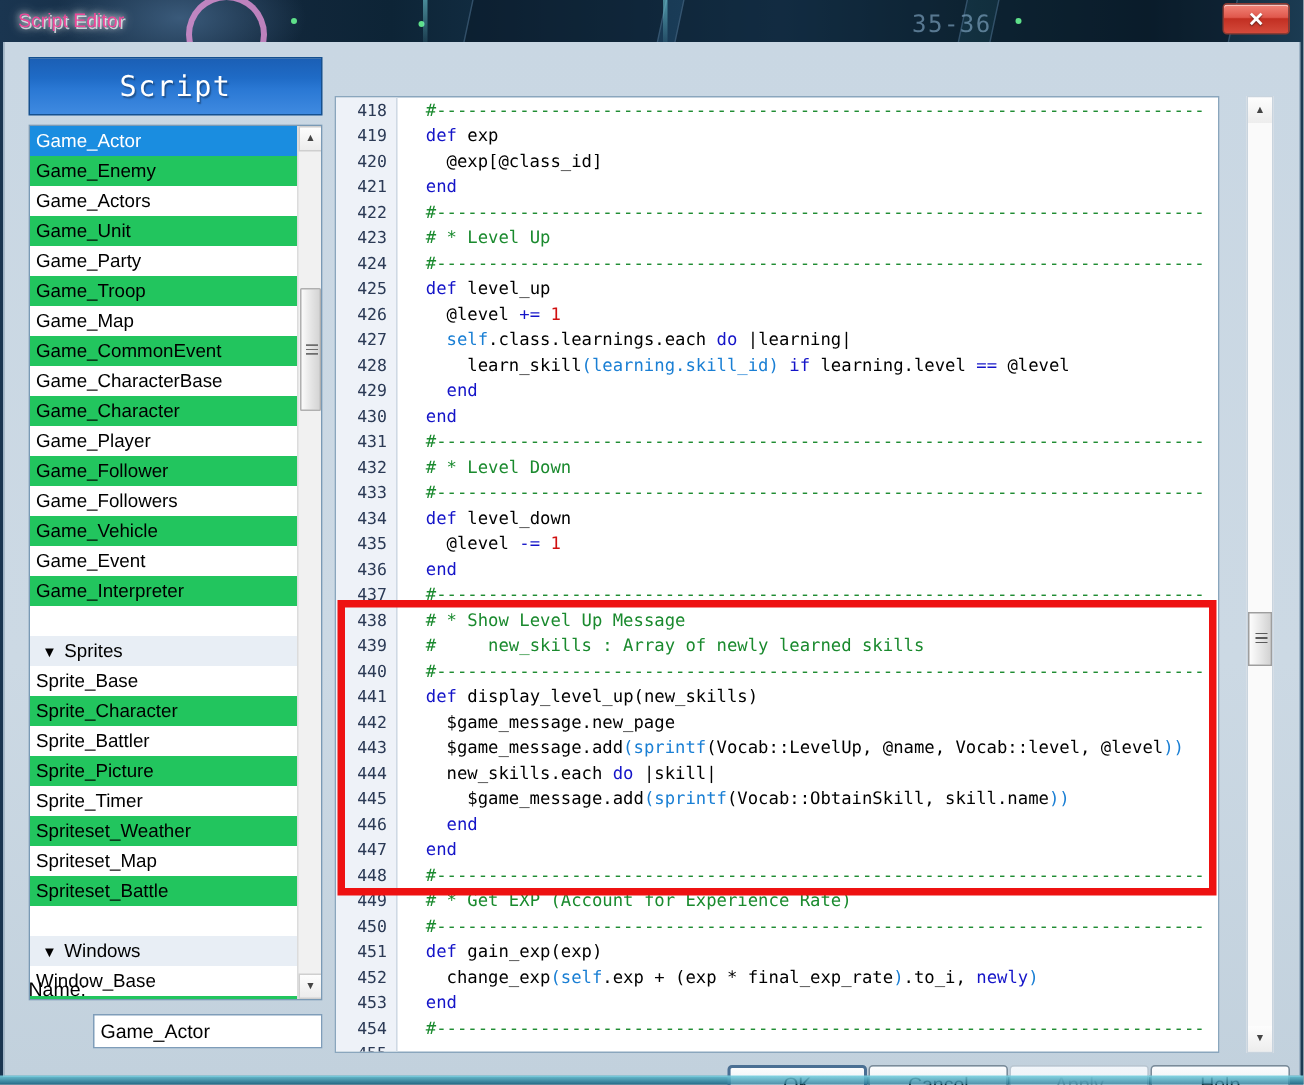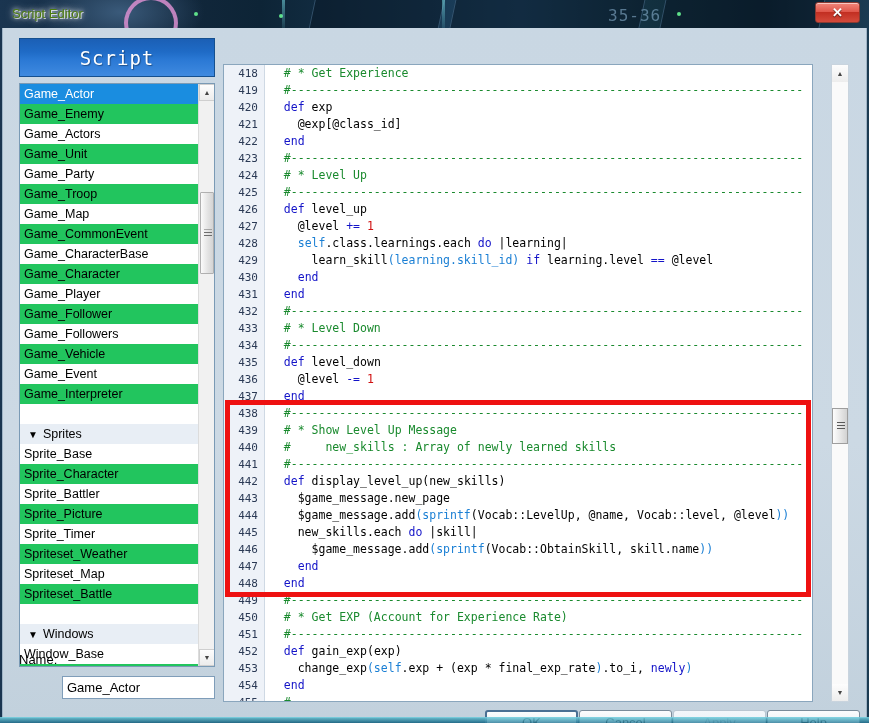--- a/index.html
+++ b/index.html
@@ -45,21 +45,21 @@
 
   
   #window {
     position: absolute; left: 0px; top: 0px; width: 869px; height: 723px;
   }
   #titlebar {
     position: absolute; left: 0; top: 0; width: 869px; height: 28px;
   }
   #title-text {
     position: absolute; left: 12px; top: 6px;
-    font-size: 13px; color: #4d7c0f;
+    font-size: 13px; color: #ec4899;
     text-shadow: 0 0 4px rgba(255,255,255,.95), 0 0 8px rgba(255,255,255,.85),
                  1px 1px 0 rgba(255,255,255,.7);
     white-space: nowrap;
     text-align: center;
   }
   #close-btn {
     position: absolute; left: 815px; top: 2px; width: 45px; height: 21px;
     border: 1px solid #8a3a32; border-radius: 3px;
     background: linear-gradient(180deg,#f2867a 0%, #e0584c 45%, #c22f22 50%, #d44a3b 100%);
     box-shadow: inset 0 1px 0 rgba(255,255,255,.55);
@@ -362,21 +362,20 @@
             <div class="ln">448</div>
             <div class="ln">449</div>
             <div class="ln">450</div>
             <div class="ln">451</div>
             <div class="ln">452</div>
             <div class="ln">453</div>
             <div class="ln">454</div>
             <div class="ln">455</div>
           </div>
         <div id="code-lines">
-            <div class="cl"><span class="t-op">  </span><span class="t-cm"># * Get Experience</span></div>
             <div class="cl"><span class="t-op">  </span><span class="t-cm">#--------------------------------------------------------------------------</span></div>
             <div class="cl"><span class="t-op">  </span><span class="t-kw">def</span><span class="t-id"> exp</span></div>
             <div class="cl"><span class="t-id">    @exp[@class_id]</span></div>
             <div class="cl"><span class="t-op">  </span><span class="t-kw">end</span></div>
             <div class="cl"><span class="t-op">  </span><span class="t-cm">#--------------------------------------------------------------------------</span></div>
             <div class="cl"><span class="t-op">  </span><span class="t-cm"># * Level Up</span></div>
             <div class="cl"><span class="t-op">  </span><span class="t-cm">#--------------------------------------------------------------------------</span></div>
             <div class="cl"><span class="t-op">  </span><span class="t-kw">def</span><span class="t-id"> level_up</span></div>
             <div class="cl"><span class="t-id">    @level </span><span class="t-kw">+=</span><span class="t-op"> </span><span class="t-nm">1</span></div>
             <div class="cl"><span class="t-op">    </span><span class="t-sf">self</span><span class="t-id">.class.learnings.each </span><span class="t-kw">do</span><span class="t-id"> |learning|</span></div>

